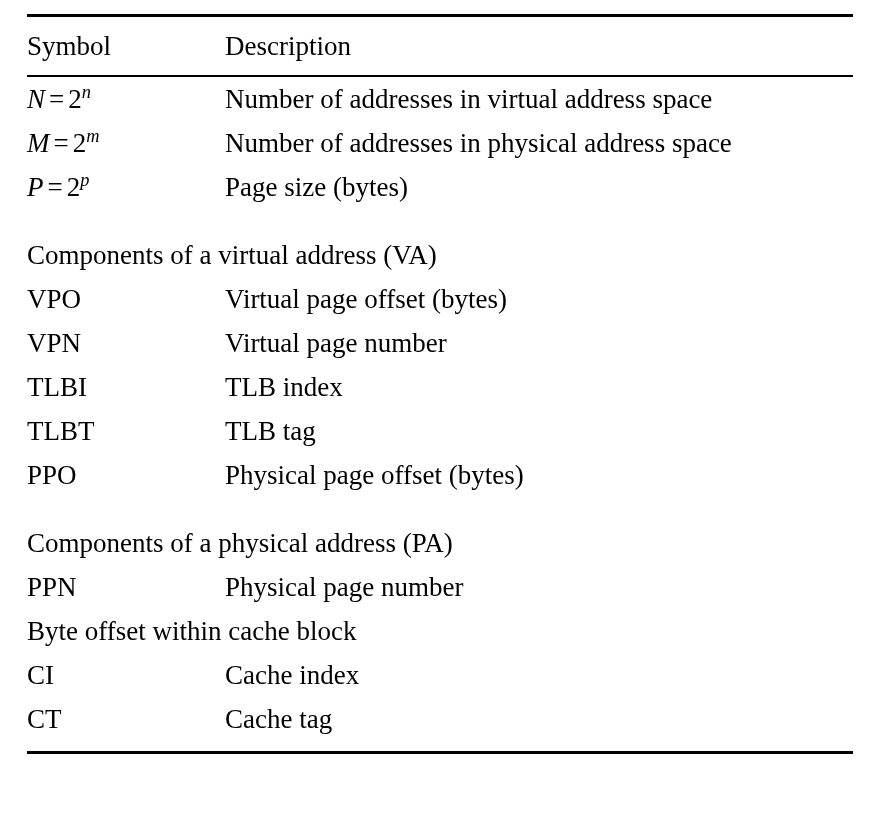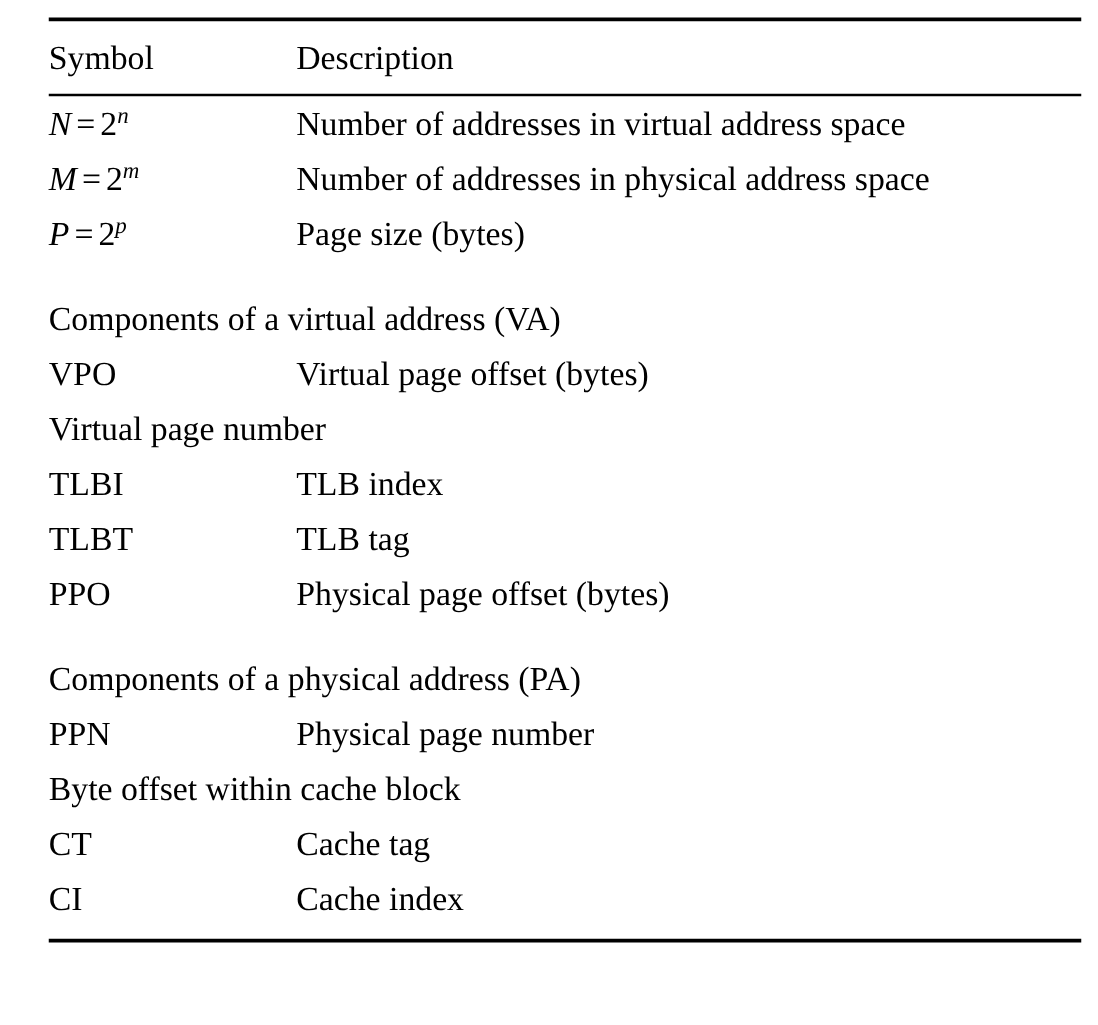--- a/index.html
+++ b/index.html
@@ -11,21 +11,21 @@
   body {
     width: 878px;
     height: 820px;
     font-family: "Liberation Serif", "DejaVu Serif", serif;
     color: #000000;
     overflow: hidden;
   }
 
   .table-wrap {
     position: absolute;
-    left: 39px;
+    left: 27px;
     top: 14px;
     width: 826px;
   }
 
   
   .rule-thick {
     height: 3px;
     background: #000000;
     width: 100%;
   }
@@ -137,20 +137,21 @@
   <div class="row row-section has-gap">
     <div class="section-label">Components of a virtual address (VA)</div>
   </div>
 
   <div class="row">
     <div class="col-symbol">VPO</div>
     <div class="col-desc">Virtual page offset (bytes)</div>
   </div>
 
   <div class="row">
+    <div class="col-symbol">VPN</div>
     <div class="col-desc">Virtual page number</div>
   </div>
 
   <div class="row">
     <div class="col-symbol">TLBI</div>
     <div class="col-desc">TLB index</div>
   </div>
 
   <div class="row">
     <div class="col-symbol">TLBT</div>
@@ -169,26 +170,26 @@
   <div class="row">
     <div class="col-symbol">PPN</div>
     <div class="col-desc">Physical page number</div>
   </div>
 
   <div class="row">
     <div class="col-desc">Byte offset within cache block</div>
   </div>
 
   <div class="row">
-    <div class="col-symbol">CT</div>
-    <div class="col-desc">Cache tag</div>
+    <div class="col-symbol">CI</div>
+    <div class="col-desc">Cache index</div>
   </div>
 
   <div class="row">
-    <div class="col-symbol">CI</div>
-    <div class="col-desc">Cache index</div>
+    <div class="col-symbol">CT</div>
+    <div class="col-desc">Cache tag</div>
   </div>
 
   <div class="tail-gap"></div>
 
   <div class="rule-thick"></div>
 
 </div>
 
 </body></html>

